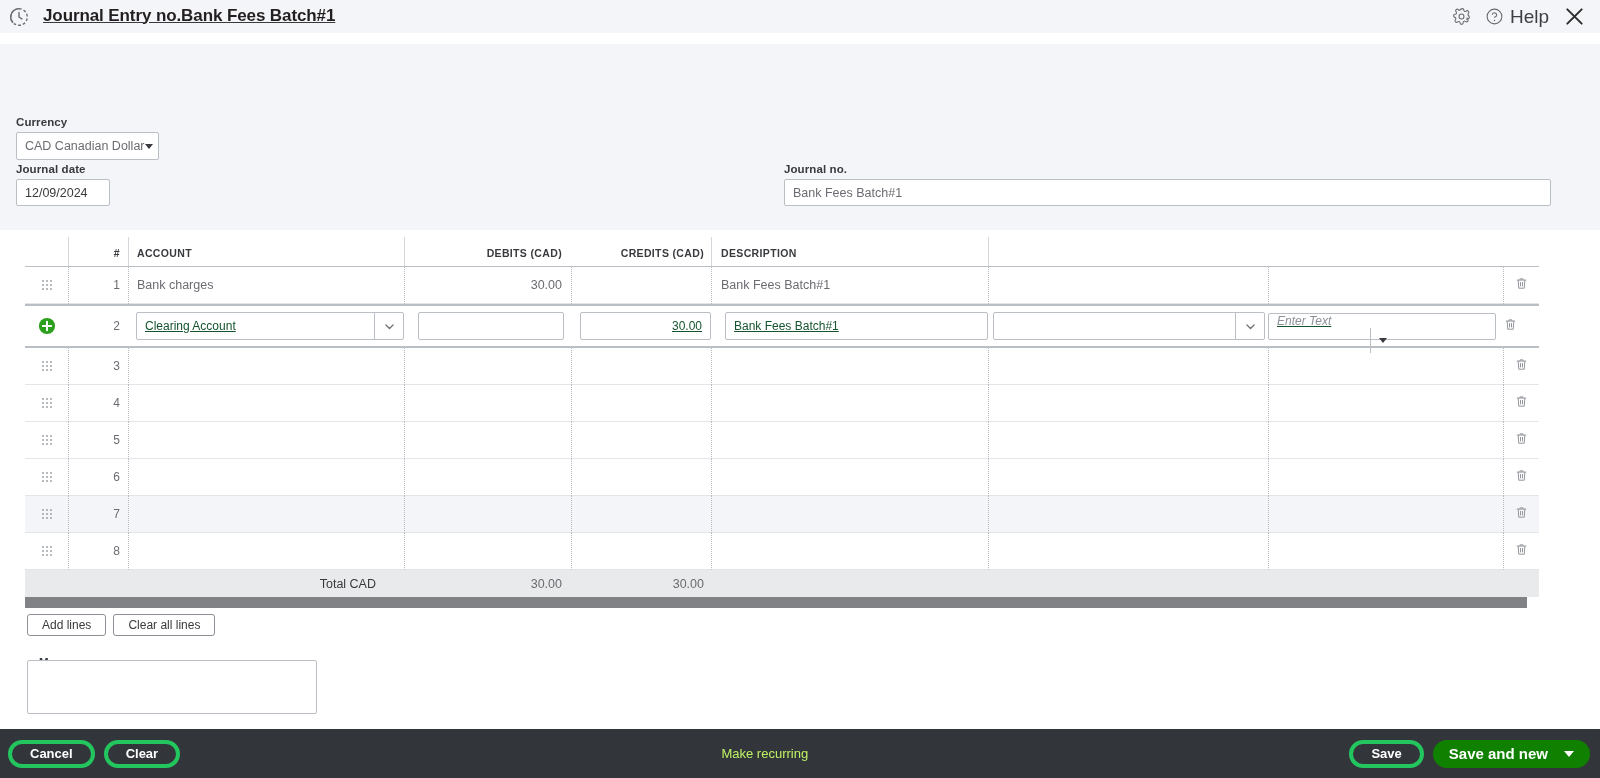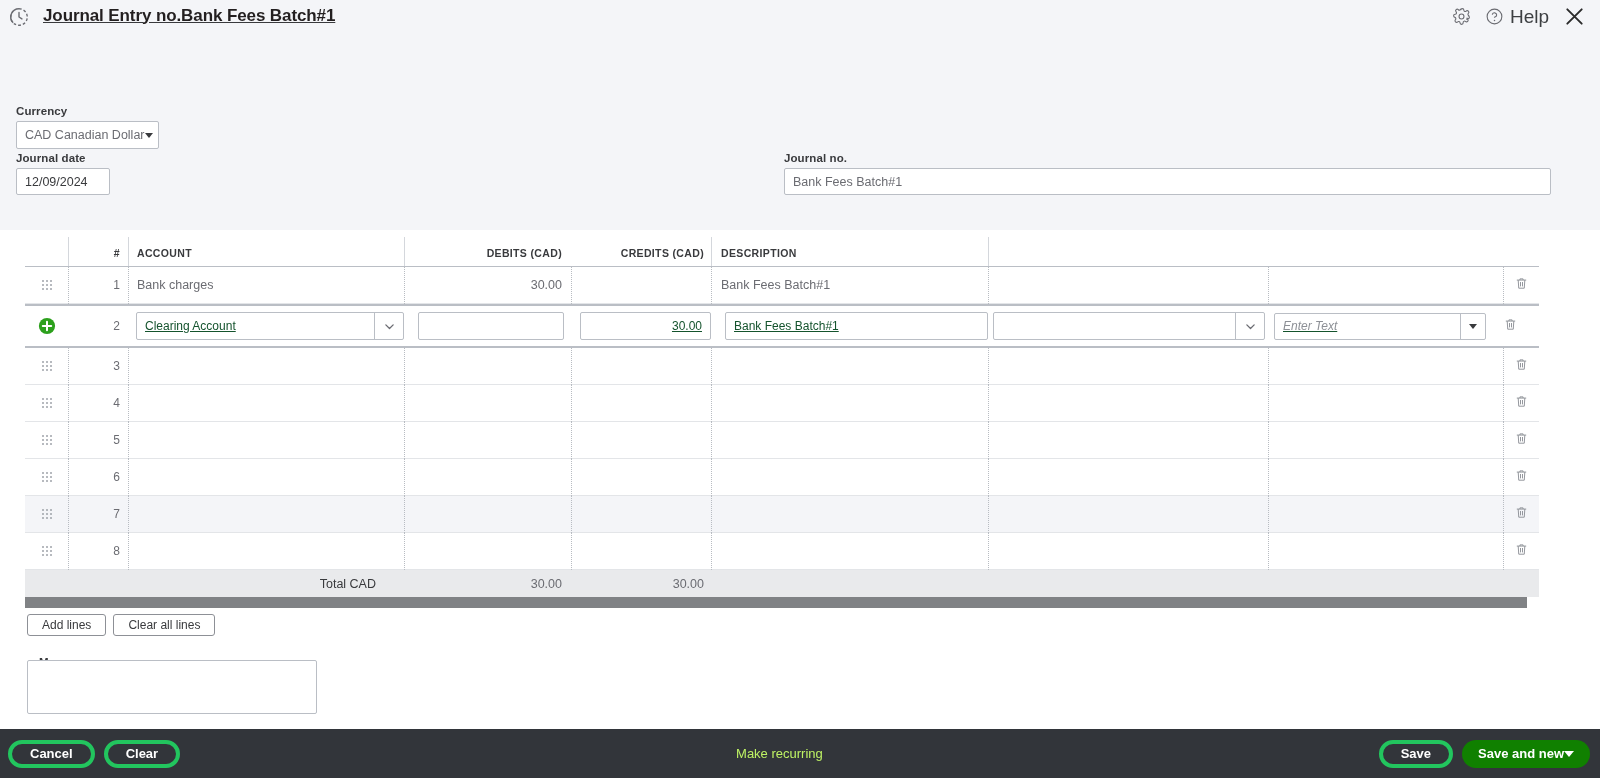--- a/index.html
+++ b/index.html
@@ -25,21 +25,21 @@
     font-size:17px; font-weight:bold; color:#231f20; letter-spacing:-0.1px;
     white-space:nowrap;
   }
   #header-right{ display:flex; align-items:center; gap:14px; padding-right:14px; }
   .hdr-icon{ color:#6b6c72; display:flex; align-items:center; cursor:pointer; }
   #help-label{ font-size:19px; color:#3c3f42; margin-left:-8px; cursor:pointer; }
   #close-icon{ color:#2b2b2b; cursor:pointer; }
 
   
   #form-top{
-    position:absolute; top:33px; left:0; width:1600px; height:197px;
+    position:absolute; top:44px; left:0; width:1600px; height:197px;
     background:#f4f5f8;
   }
   .field-label{
     font-size:11.5px; color:#393a3d; font-weight:bold; letter-spacing:0.1px;
   }
   #currency-label{ position:absolute; left:16px; top:72px; }
   #currency-select{
     position:absolute; left:16px; top:88px; width:143px; height:28px;
     background:#fff; border:1px solid #babec5; border-radius:2px;
     display:flex; align-items:center; padding:0 6px 0 8px; cursor:pointer;
@@ -155,21 +155,21 @@
     border-left:1px solid #babec5;
     display:flex; align-items:center; justify-content:center; cursor:pointer;
   }
   .chev{ display:block; }
 
   #ar-acct{ width:268px; margin-left:8px; }
   #ar-debit{ width:146px; margin-left:14px; }
   #ar-credit{ width:147px; margin-left:9px; }
   #ar-desc{ width:272px; margin-left:14px; }
   #ar-name{ width:272px; margin-left:5px; }
-  #ar-tax{ width:212px; margin-left:6px; height:27px;}
+  #ar-tax{ width:228px; margin-left:0; height:27px;flex-direction:column;}
   .combo-btn-sm{
     width:25px; flex:0 0 25px; height:100%;
     border-left:1px solid #babec5;
     display:flex;align-items:center;justify-content:center;cursor:pointer;
   }
 
   
   #total-row{
     position:absolute; left:25px; top:340px; width:1514px; height:27px;
     background:#e9eaec; display:flex; align-items:center;
@@ -217,22 +217,22 @@
     cursor:pointer; display:flex; align-items:center; justify-content:center;
     white-space:nowrap;
   }
   #make-recurring{
     background:none; border:none; color:#bef264;
     font-family:"Liberation Sans", sans-serif; font-size:13px; cursor:pointer;
   }
   #save-and-new{
     height:28px; padding:0 16px; border:none; border-radius:16px;
     background:#108000; color:#fff;
-    font-family:"Liberation Sans", sans-serif; font-size:13px; font-weight:bold;
-    cursor:pointer; display:flex; align-items:center; 
+    font-family:"Liberation Sans", sans-serif; font-size:15px; font-weight:bold;
+    cursor:pointer; display:flex; align-items:center; gap:16px;
     white-space:nowrap;
     justify-content:space-between;
   }
   .caret-white{
     width:0;height:0;border-left:5px solid transparent;border-right:5px solid transparent;
     border-top:6px solid #ffffff;
   }
 </style>
 </head>
 <body>

